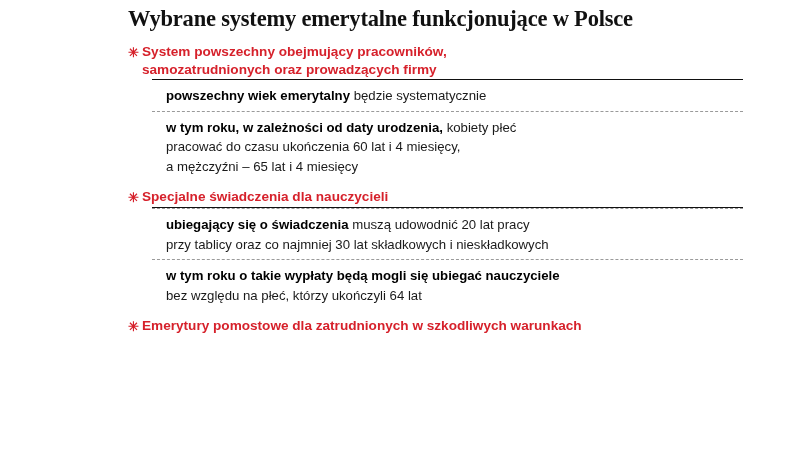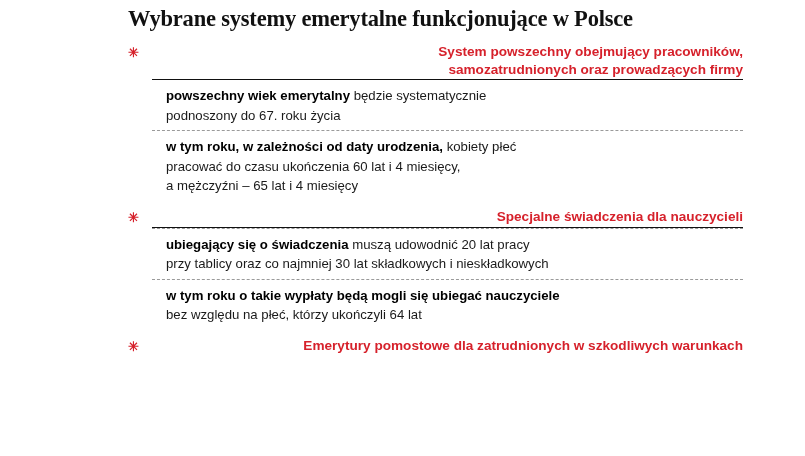--- a/index.html
+++ b/index.html
@@ -50,21 +50,20 @@
   .section-head .bullet {
     flex: 0 0 auto;
     width: 14px;
     padding-top: 1px;
     color: #d6212b;
     font-size: 13px;
     line-height: 18px;
   }
   .section-head .sh-text {
     flex: 1 1 auto;
-    text-align: right;
   }
   .section-head .sh-text .l2 {
     display: block;
   }
 
   
   .block {
     margin-left: 38px;
     padding-top: 6px;
     padding-bottom: 5px;
@@ -135,21 +134,20 @@
       <span class="sh-text">
         <span class="l1">System powszechny obejmujący pracowników,</span>
         <span class="l2">samozatrudnionych oraz prowadzących firmy</span>
       </span>
     </div>
 
     <div class="rule-solid"></div>
 
     <div class="block">
       <span class="b">powszechny wiek emerytalny</span><span> będzie systematycznie</span>
-      <span class="line">podnoszony do 67. roku życia</span>
     </div>
 
     <div class="rule-dashed"></div>
 
     <div class="block">
       <span class="b">w tym roku, w zależności od daty urodzenia,</span><span> kobiety płeć</span>
       <span class="line">pracować do czasu ukończenia 60 lat i 4 miesięcy,</span>
       <span class="line">a mężczyźni – 65 lat i 4 miesięcy</span>
     </div>
 

